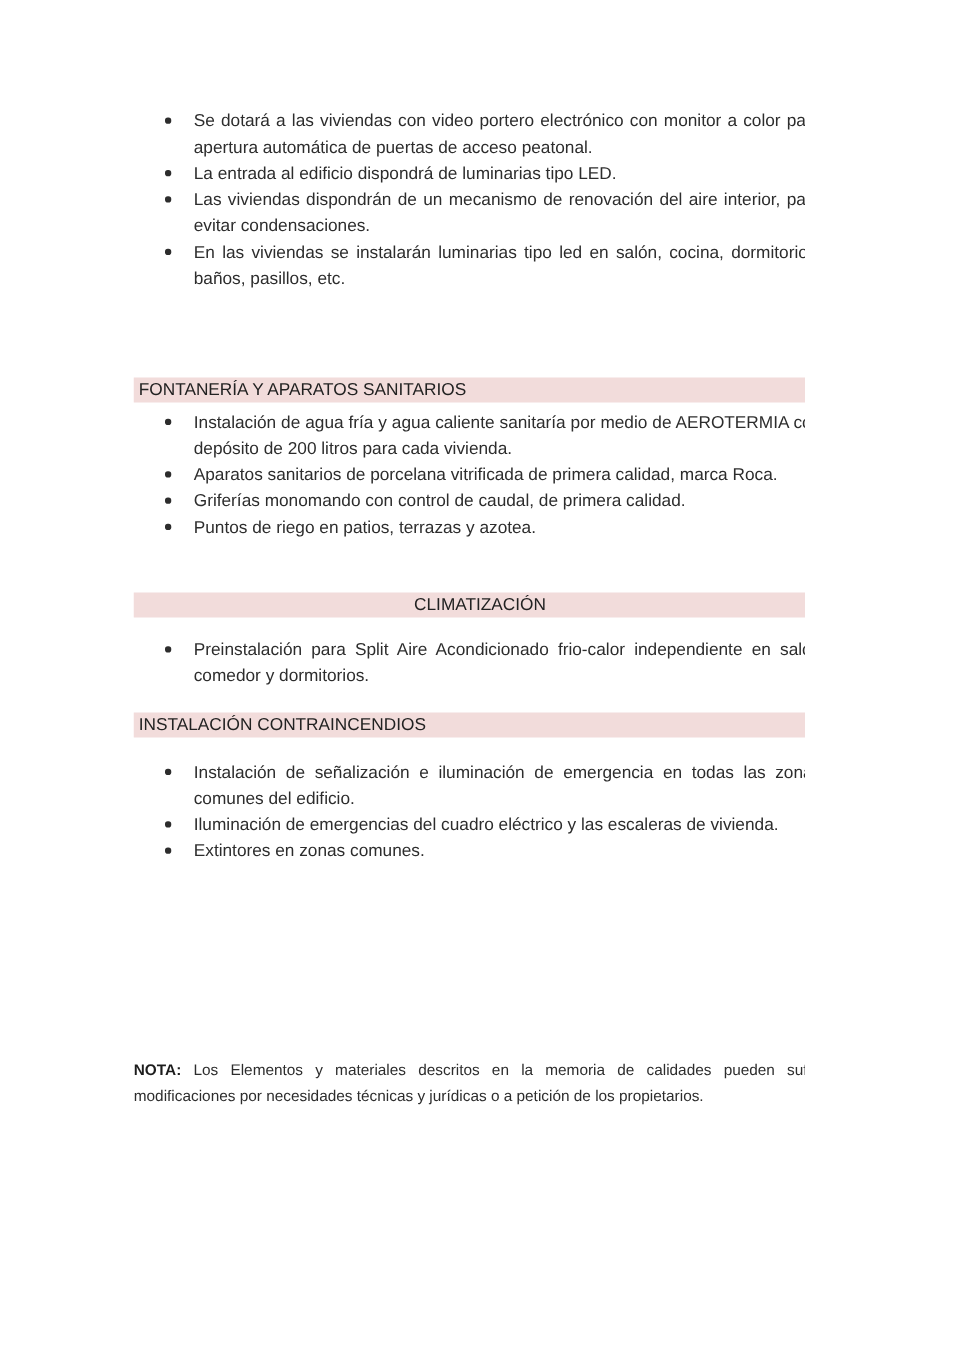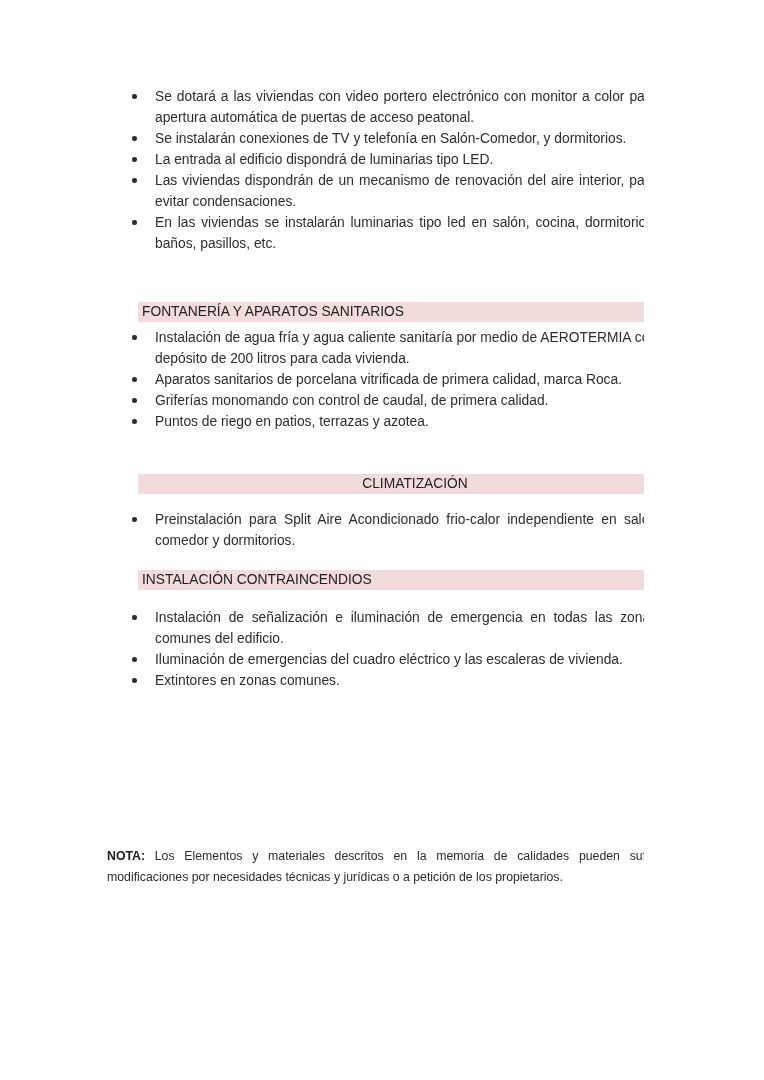--- a/index.html
+++ b/index.html
@@ -48,42 +48,40 @@
     left: 107px;
     width: 550px;
     height: 20px;
     background: #f2dcdb;
     font-size: 13.8px;
     line-height: 20px;
     color: #222222;
     padding-left: 4px;
     box-sizing: border-box;
     white-space: nowrap;
-    margin-left: 31px;
   }
 
   
   .note {
     left: 107px;
     width: 550px;
     font-size: 12.3px;
     line-height: 21px;
     text-align: justify;
     color: #2d2d2d;
   }
   .note strong { font-weight: bold; color: #1c1c1c; }
 </style>
 </head>
 <body>
 
 <div class="page">
 
   <ul class="doc-list abs" style="top:86px; left:107px;">
     <li>Se dotará a las viviendas con video portero electrónico con monitor a color para apertura automática de puertas de acceso peatonal.</li>
-    <li>Se instalarán conexiones de TV y telefonía en Salón-Comedor, y dormitorios.</li>
     <li>La entrada al edificio dispondrá de luminarias tipo LED.</li>
     <li>Las viviendas dispondrán de un mecanismo de renovación del aire interior, para evitar condensaciones.</li>
     <li>En las viviendas se instalarán luminarias tipo led en salón, cocina, dormitorios, baños, pasillos, etc.</li>
   </ul>
 
   <div class="section-bar abs" style="top:302px;">FONTANERÍA Y APARATOS SANITARIOS</div>
 
   <ul class="doc-list abs" style="top:327px; left:107px;">
     <li>Instalación de agua fría y agua caliente sanitaría por medio de AEROTERMIA con depósito de 200 litros para cada vivienda.</li>
     <li>Aparatos sanitarios de porcelana vitrificada de primera calidad, marca Roca.</li>

